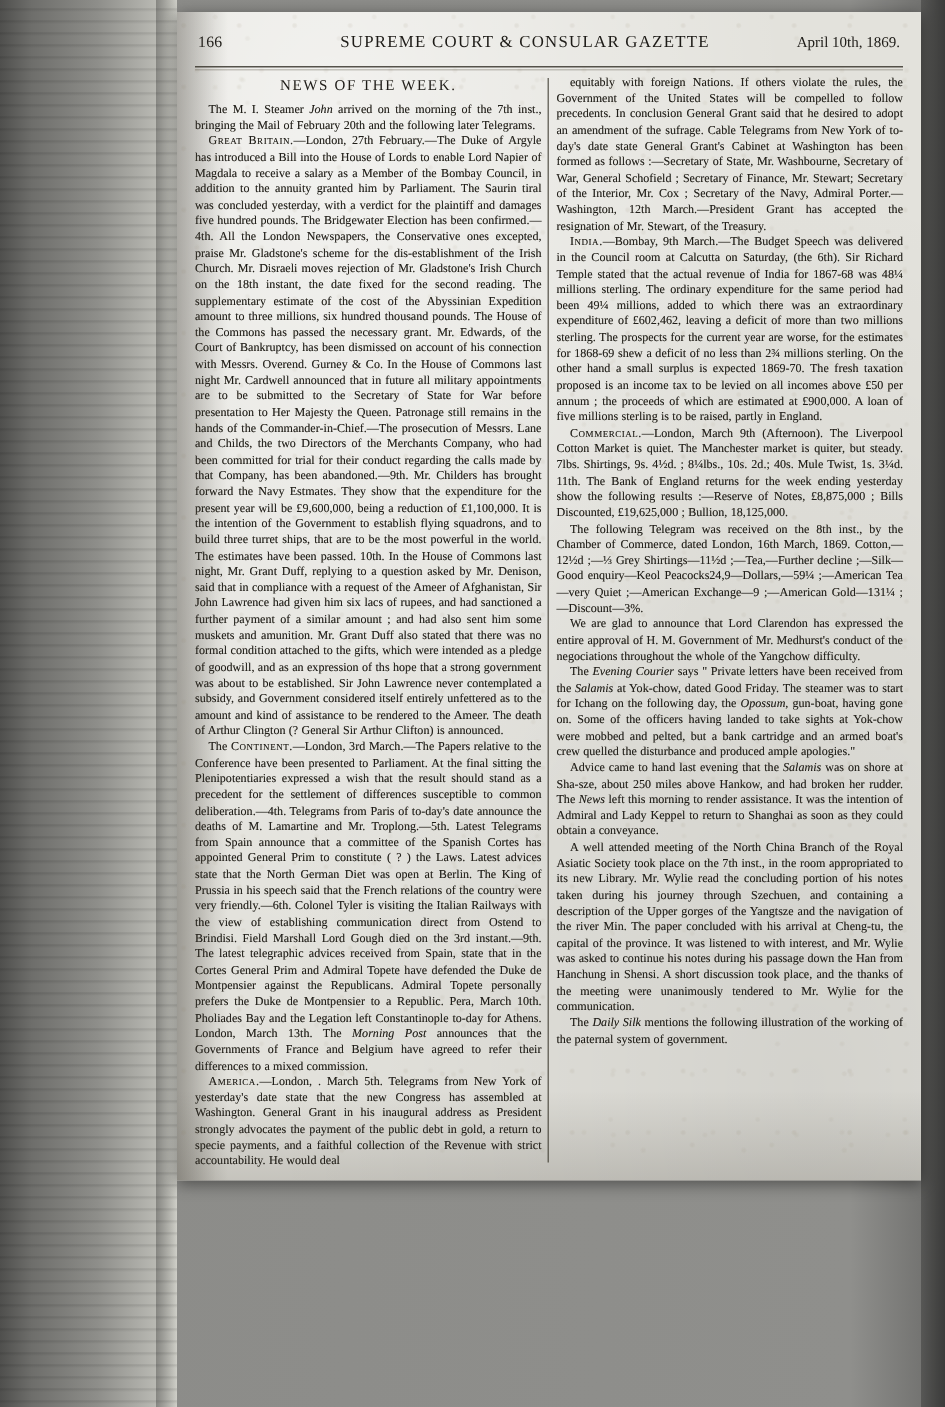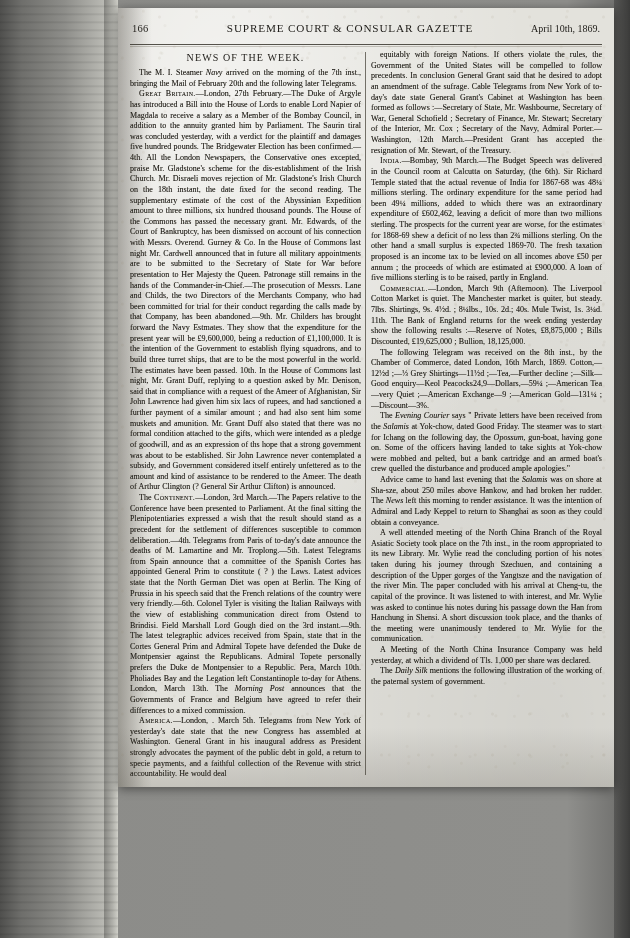--- a/index.html
+++ b/index.html
@@ -220,37 +220,37 @@
       <div class="folio">166</div>
       <div class="head-title">SUPREME COURT &amp; CONSULAR GAZETTE</div>
       <div class="head-date">April 10th, 1869.</div>
     </div>
     <div class="head-rule"></div>
 
     <div id="columns">
 
       <div class="col" id="col-left">
         <div class="section-title">NEWS OF THE WEEK.</div>
-      <p>The M. I. Steamer <i>Navy</i> arrived on the morning of the 7th inst., bringing the Mail of February 20th and the following later Telegrams.</p>
+      <p>The M. I. Steamer <i>John</i> arrived on the morning of the 7th inst., bringing the Mail of February 20th and the following later Telegrams.</p>
           <p><span class="sc">Great Britain.</span>—London, 27th February.—The Duke of Argyle has introduced a Bill into the House of Lords to enable Lord Napier of Magdala to receive a salary as a Member of the Bombay Council, in addition to the annuity granted him by Parliament. The Saurin tiral was concluded yesterday, with a verdict for the plaintiff and damages five hundred pounds. The Bridgewater Election has been confirmed.—4th. All the London Newspapers, the Conservative ones excepted, praise Mr. Gladstone's scheme for the dis-establishment of the Irish Church. Mr. Disraeli moves rejection of Mr. Gladstone's Irish Church on the 18th instant, the date fixed for the second reading. The supplementary estimate of the cost of the Abyssinian Expedition amount to three millions, six hundred thousand pounds. The House of the Commons has passed the necessary grant. Mr. Edwards, of the Court of Bankruptcy, has been dismissed on account of his connection with Messrs. Overend. Gurney &amp; Co. In the House of Commons last night Mr. Cardwell announced that in future all military appointments are to be submitted to the Secretary of State for War before presentation to Her Majesty the Queen. Patronage still remains in the hands of the Commander-in-Chief.—The prosecution of Messrs. Lane and Childs, the two Directors of the Merchants Company, who had been committed for trial for their conduct regarding the calls made by that Company, has been abandoned.—9th. Mr. Childers has brought forward the Navy Estmates. They show that the expenditure for the present year will be £9,600,000, being a reduction of £1,100,000. It is the intention of the Government to establish flying squadrons, and to build three turret ships, that are to be the most powerful in the world. The estimates have been passed. 10th. In the House of Commons last night, Mr. Grant Duff, replying to a question asked by Mr. Denison, said that in compliance with a request of the Ameer of Afghanistan, Sir John Lawrence had given him six lacs of rupees, and had sanctioned a further payment of a similar amount ; and had also sent him some muskets and amunition. Mr. Grant Duff also stated that there was no formal condition attached to the gifts, which were intended as a pledge of goodwill, and as an expression of ths hope that a strong government was about to be established. Sir John Lawrence never contemplated a subsidy, and Government considered itself entirely unfettered as to the amount and kind of assistance to be rendered to the Ameer. The death of Arthur Clington (? General Sir Arthur Clifton) is announced.</p>
           <p>The <span class="sc">Continent.</span>—London, 3rd March.—The Papers relative to the Conference have been presented to Parliament. At the final sitting the Plenipotentiaries expressed a wish that the result should stand as a precedent for the settlement of differences susceptible to common deliberation.—4th. Telegrams from Paris of to-day's date announce the deaths of M. Lamartine and Mr. Troplong.—5th. Latest Telegrams from Spain announce that a committee of the Spanish Cortes has appointed General Prim to constitute ( ? ) the Laws. Latest advices state that the North German Diet was open at Berlin. The King of Prussia in his speech said that the French relations of the country were very friendly.—6th. Colonel Tyler is visiting the Italian Railways with the view of establishing communication direct from Ostend to Brindisi. Field Marshall Lord Gough died on the 3rd instant.—9th. The latest telegraphic advices received from Spain, state that in the Cortes General Prim and Admiral Topete have defended the Duke de Montpensier against the Republicans. Admiral Topete personally prefers the Duke de Montpensier to a Republic. Pera, March 10th. Pholiades Bay and the Legation left Constantinople to-day for Athens. London, March 13th. The <i>Morning Post</i> announces that the Governments of France and Belgium have agreed to refer their differences to a mixed commission.</p>
           <p><span class="sc">America.</span>—London, . March 5th. Telegrams from New York of yesterday's date state that the new Congress has assembled at Washington. General Grant in his inaugural address as President strongly advocates the payment of the public debt in gold, a return to specie payments, and a faithful collection of the Revenue with strict accountability. He would deal</p>
         </div>
 
       <div class="col-rule"></div>
 
       <div class="col" id="col-right">
           <p>equitably with foreign Nations. If others violate the rules, the Government of the United States will be compelled to follow precedents. In conclusion General Grant said that he desired to adopt an amendment of the sufrage. Cable Telegrams from New York of to-day's date state General Grant's Cabinet at Washington has been formed as follows :—Secretary of State, Mr. Washbourne, Secretary of War, General Schofield ; Secretary of Finance, Mr. Stewart; Secretary of the Interior, Mr. Cox ; Secretary of the Navy, Admiral Porter.—Washington, 12th March.—President Grant has accepted the resignation of Mr. Stewart, of the Treasury.</p>
           <p><span class="sc">India.</span>—Bombay, 9th March.—The Budget Speech was delivered in the Council room at Calcutta on Saturday, (the 6th). Sir Richard Temple stated that the actual revenue of India for 1867-68 was 48¼ millions sterling. The ordinary expenditure for the same period had been 49¼ millions, added to which there was an extraordinary expenditure of £602,462, leaving a deficit of more than two millions sterling. The prospects for the current year are worse, for the estimates for 1868-69 shew a deficit of no less than 2¾ millions sterling. On the other hand a small surplus is expected 1869-70. The fresh taxation proposed is an income tax to be levied on all incomes above £50 per annum ; the proceeds of which are estimated at £900,000. A loan of five millions sterling is to be raised, partly in England.</p>
           <p><span class="sc">Commercial.</span>—London, March 9th (Afternoon). The Liverpool Cotton Market is quiet. The Manchester market is quiter, but steady. 7lbs. Shirtings, 9s. 4½d. ; 8¼lbs., 10s. 2d.; 40s. Mule Twist, 1s. 3¼d. 11th. The Bank of England returns for the week ending yesterday show the following results :—Reserve of Notes, £8,875,000 ; Bills Discounted, £19,625,000 ; Bullion, 18,125,000.</p>
           <p>The following Telegram was received on the 8th inst., by the Chamber of Commerce, dated London, 16th March, 1869. Cotton,—12½d ;—⅓ Grey Shirtings—11½d ;—Tea,—Further decline ;—Silk—Good enquiry—Keol Peacocks24,9—Dollars,—59¼ ;—American Tea—very Quiet ;—American Exchange—9 ;—American Gold—131¼ ;—Discount—3%.</p>
+          <p>We are glad to announce that Lord Clarendon has expressed the entire approval of H. M. Government of Mr. Medhurst's conduct of the negociations throughout the whole of the Yangchow difficulty.</p>
           <p>The <i>Evening Courier</i> says " Private letters have been received from the <i>Salamis</i> at Yok-chow, dated Good Friday. The steamer was to start for Ichang on the following day, the <i>Opossum</i>, gun-boat, having gone on. Some of the officers having landed to take sights at Yok-chow were mobbed and pelted, but a bank cartridge and an armed boat's crew quelled the disturbance and produced ample apologies."</p>
           <p>Advice came to hand last evening that the <i>Salamis</i> was on shore at Sha-sze, about 250 miles above Hankow, and had broken her rudder. The <i>News</i> left this morning to render assistance. It was the intention of Admiral and Lady Keppel to return to Shanghai as soon as they could obtain a conveyance.</p>
           <p>A well attended meeting of the North China Branch of the Royal Asiatic Society took place on the 7th inst., in the room appropriated to its new Library. Mr. Wylie read the concluding portion of his notes taken during his journey through Szechuen, and containing a description of the Upper gorges of the Yangtsze and the navigation of the river Min. The paper concluded with his arrival at Cheng-tu, the capital of the province. It was listened to with interest, and Mr. Wylie was asked to continue his notes during his passage down the Han from Hanchung in Shensi. A short discussion took place, and the thanks of the meeting were unanimously tendered to Mr. Wylie for the communication.</p>
-          <p>A Meeting of the North China Insurance Company was held yesterday, at which a dividend of Tls. 1,000 per share was declared.</p>
           <p>The <i>Daily Silk</i> mentions the following illustration of the working of the paternal system of government.</p>
         </div>
 
     </div>
 
     <div id="inner-shade"></div>
     <div id="bottom-shade"></div>
     <div id="grain"></div>
   </div>
 

